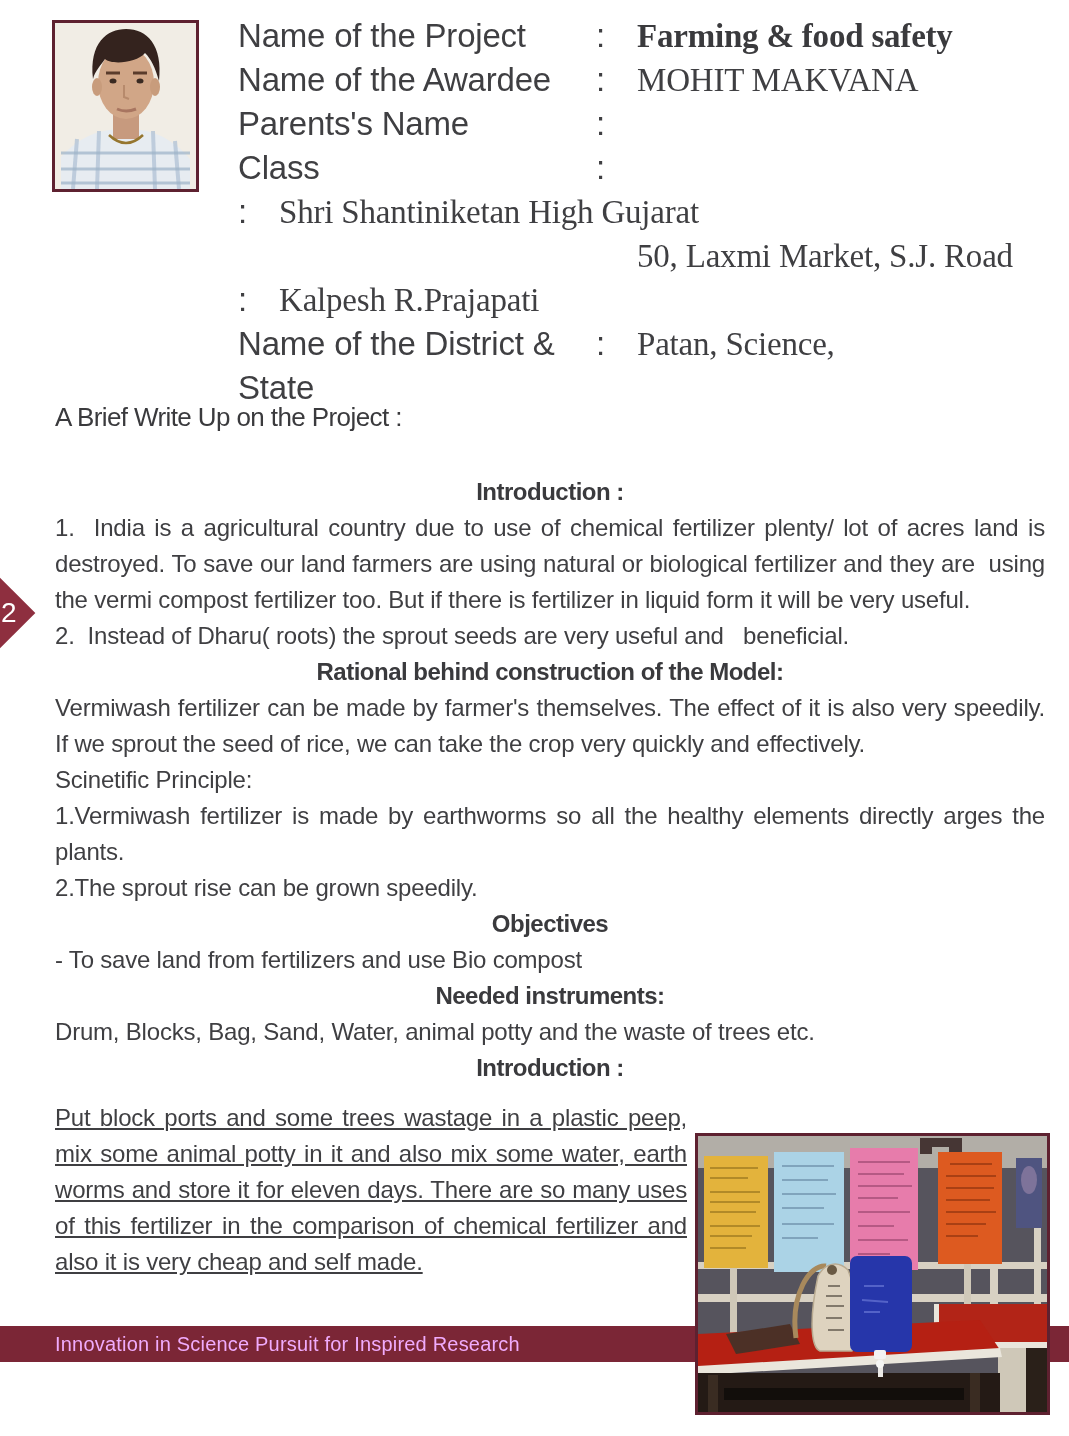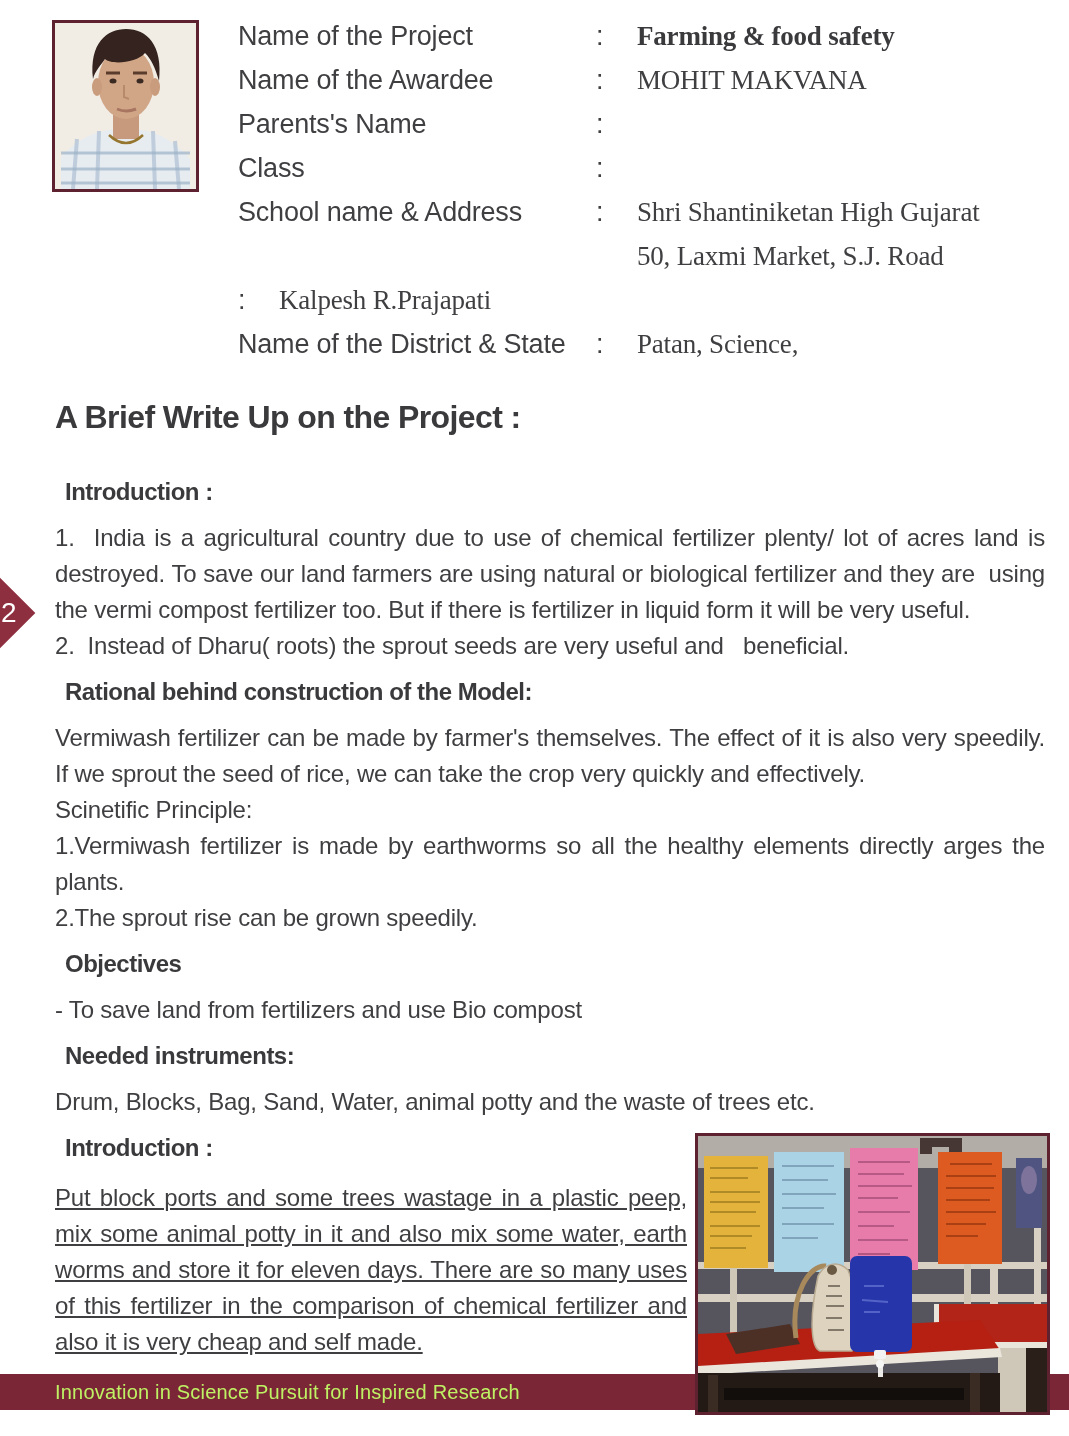--- a/index.html
+++ b/index.html
@@ -8,41 +8,41 @@
     font-family:"Liberation Sans",sans-serif;color:#3f3f42;overflow:hidden;
   }
   
   .portrait{
     position:absolute;left:52px;top:20px;width:147px;height:172px;
     border:3px solid #5e2130;box-sizing:border-box;background:#f1ede5;
   }
   .portrait svg{display:block;width:100%;height:100%;}
   
   .info{position:absolute;left:238px;top:14px;width:810px;}
-  .row{display:flex;height:44px;line-height:44px;font-size:27px;letter-spacing:-0.2px;}
+  .row{display:flex;height:44px;line-height:44px;font-size:33px;letter-spacing:-0.2px;}
   .lbl{width:358px;flex:none;}
   .sep{width:41px;flex:none;}
   .val{flex:1;font-family:Liberation Serif, serif;}
   .bold{font-weight:bold;color:#3a3a3d;}
   
   .writeup{position:absolute;left:55px;top:399px;width:990px;font-size:24px;line-height:36px;letter-spacing:-0.2px;}
-  .writeup .title{font-weight:bold;font-size:32px;letter-spacing:-0.6px;color:#3a3a3d;}
-  .writeup .h{font-weight:bold;letter-spacing:-0.5px;color:#3a3a3d;margin:10px;}
+  .writeup .title{font-weight:normal;font-size:26px;letter-spacing:-0.6px;color:#3a3a3d;}
+  .writeup .h{font-weight:bold;letter-spacing:-0.5px;color:#3a3a3d;margin:0;text-align:center;}
   .writeup .mt{margin-top:39px;}
   .writeup p{margin:0;}
   .pj{text-align:justify;}
   .desc{width:632px;margin-top:14px !important;text-decoration:underline;}
   
   .marker{position:absolute;left:-25px;top:588px;width:50px;height:50px;background:#8e2f3f;transform:rotate(45deg);}
   .marker-num{position:absolute;left:1px;top:595px;width:22px;color:#ffffff;font-size:28px;line-height:36px;}
   
   .footer{
     position:absolute;left:0;top:1326px;width:1069px;height:36px;background:#7b2636;
-    color:#bef264;font-size:20px;line-height:36px;padding-left:55px;box-sizing:border-box;
-    letter-spacing:0.2px;z-index:1;margin-top:48px;
+    color:#f0abfc;font-size:20px;line-height:36px;padding-left:55px;box-sizing:border-box;
+    letter-spacing:0.2px;z-index:1;
   }
   
   .exhibit{
     position:absolute;left:695px;top:1133px;width:355px;height:282px;
     border:3px solid #5e2130;box-sizing:border-box;background:#56545d;z-index:2;
   }
   .exhibit svg{display:block;width:100%;height:100%;}
 </style>
 </head>
 <body>
@@ -99,21 +99,20 @@
       <span class="lbl">Parents's Name</span>
       <span class="sep">:</span>
       <span class="val"></span>
     </div>
     <div class="row">
       <span class="lbl">Class</span>
       <span class="sep">:</span>
       <span class="val"></span>
     </div>
     <div class="row">
-      <span class="lbl">School name &amp; Address</span>
       <span class="sep">:</span>
       <span class="val">Shri Shantiniketan High Gujarat</span>
     </div>
     <div class="row">
       <span class="lbl"></span>
       <span class="sep"></span>
       <span class="val">50, Laxmi Market, S.J. Road</span>
     </div>
     <div class="row">
       <span class="sep">:</span>

